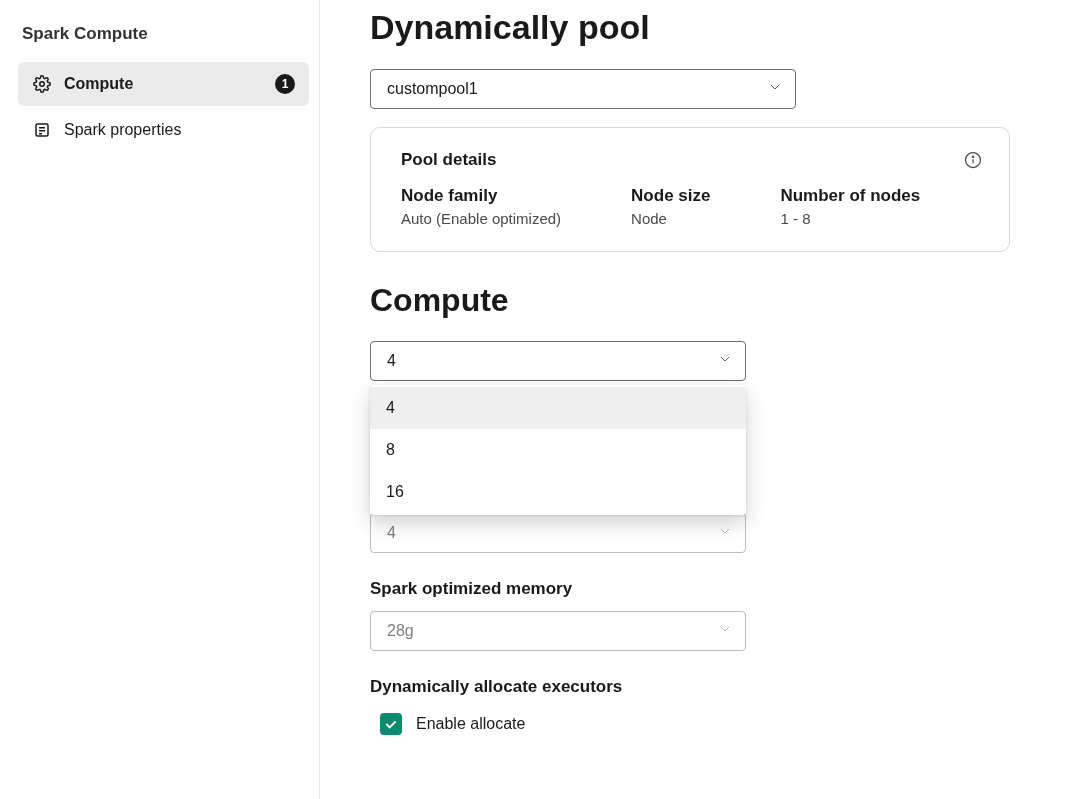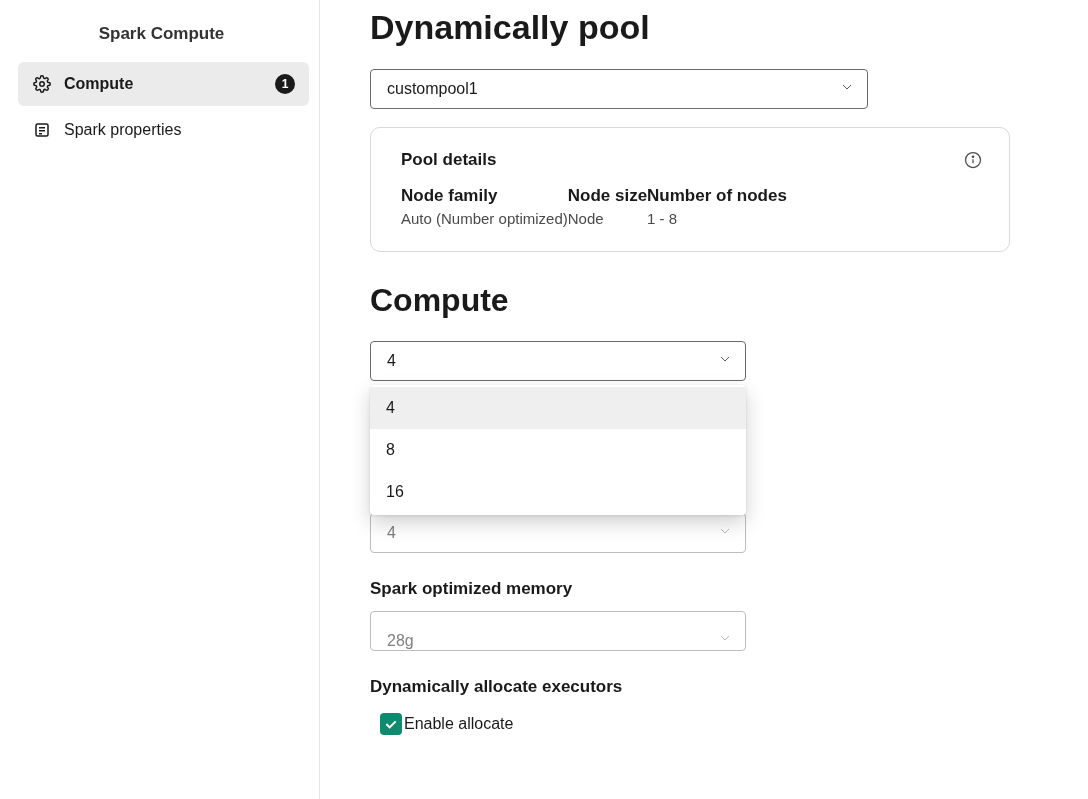--- a/index.html
+++ b/index.html
@@ -19,21 +19,20 @@
     width: 320px;
     padding: 20px 10px 10px 18px;
     border-right: 1px solid #e5e5e5;
     flex-shrink: 0;
   }
   .sidebar-title {
     font-size: 17px;
     font-weight: 600;
     color: #333;
     padding: 4px 8px 18px 4px;
-    text-align: center;
   }
   .nav-item {
     display: flex;
     align-items: center;
     gap: 12px;
     padding: 12px 14px;
     border-radius: 6px;
     cursor: pointer;
     font-size: 16px;
     color: #1a1a1a;
@@ -76,21 +75,21 @@
     margin-bottom: 22px;
     color: #1a1a1a;
   }
   h2 {
     font-size: 32px;
     font-weight: 700;
     margin: 30px 0 22px 0;
     color: #1a1a1a;
   }
   .select {
-    width: 498px;
+    width: 426px;
     height: 40px;
     border: 1px solid #6b6b6b;
     border-radius: 4px;
     display: flex;
     align-items: center;
     justify-content: space-between;
     padding: 0 12px 0 16px;
     font-size: 16px;
     color: #1a1a1a;
     cursor: pointer;
@@ -109,20 +108,21 @@
     margin-top: 18px;
     position: relative;
   }
   .card-title {
     font-size: 17px;
     font-weight: 600;
     margin-bottom: 16px;
   }
   .card-grid {
     display: flex;
+    gap: 70px;
   }
   .card-col-label {
     font-size: 17px;
     font-weight: 600;
     margin-bottom: 4px;
   }
   .card-col-val {
     font-size: 15px;
     color: #4a4a4a;
   }
@@ -156,21 +156,21 @@
     padding: 12px 16px;
     font-size: 16px;
     cursor: pointer;
   }
   .dropdown-option.selected {
     background: #efefef;
   }
   .checkbox-row {
     display: flex;
     align-items: center;
-    gap: 2px;
+    gap: 14px;
     margin-top: 16px;
     padding-left: 10px;
   }
   .checkbox {
     width: 22px;
     height: 22px;
     background: #0e8a6f;
     border-radius: 4px;
     display: flex;
     align-items: center;
@@ -231,21 +231,21 @@
         <svg viewBox="0 0 24 24" width="20" height="20" fill="none" stroke="#4a4a4a" stroke-width="1.5">
           <circle cx="12" cy="12" r="9"></circle>
           <line x1="12" y1="11" x2="12" y2="16"></line>
           <circle cx="12" cy="8" r="0.8" fill="#4a4a4a"></circle>
         </svg>
       </div>
       <div class="card-title">Pool details</div>
       <div class="card-grid">
         <div>
           <div class="card-col-label">Node family</div>
-          <div class="card-col-val">Auto (Number optimized)</div>
+          <div class="card-col-val">Auto (Enable optimized)</div>
         </div>
         <div>
           <div class="card-col-label">Node size</div>
           <div class="card-col-val">Node</div>
         </div>
         <div>
           <div class="card-col-label">Number of nodes</div>
           <div class="card-col-val">1 - 8</div>
         </div>
       </div>
@@ -277,21 +277,21 @@
         <span>
           <svg viewBox="0 0 24 24" width="16" height="16" fill="none" stroke="#b8b8b8" stroke-width="1.5">
               <polyline points="6 9 12 15 18 9"></polyline>
             </svg>
         </span>
       </div>
     </div>
 
     <div class="field-block">
       <div class="field-label">Spark optimized memory</div>
-      <div class="select disabled" style="width:376px;align-items:flex-end;">
+      <div class="select disabled" style="width:376px;">
         <span>28g</span>
         <span>
           <svg viewBox="0 0 24 24" width="16" height="16" fill="none" stroke="#b8b8b8" stroke-width="1.5">
               <polyline points="6 9 12 15 18 9"></polyline>
             </svg>
         </span>
       </div>
     </div>
 
     <div class="field-block">

